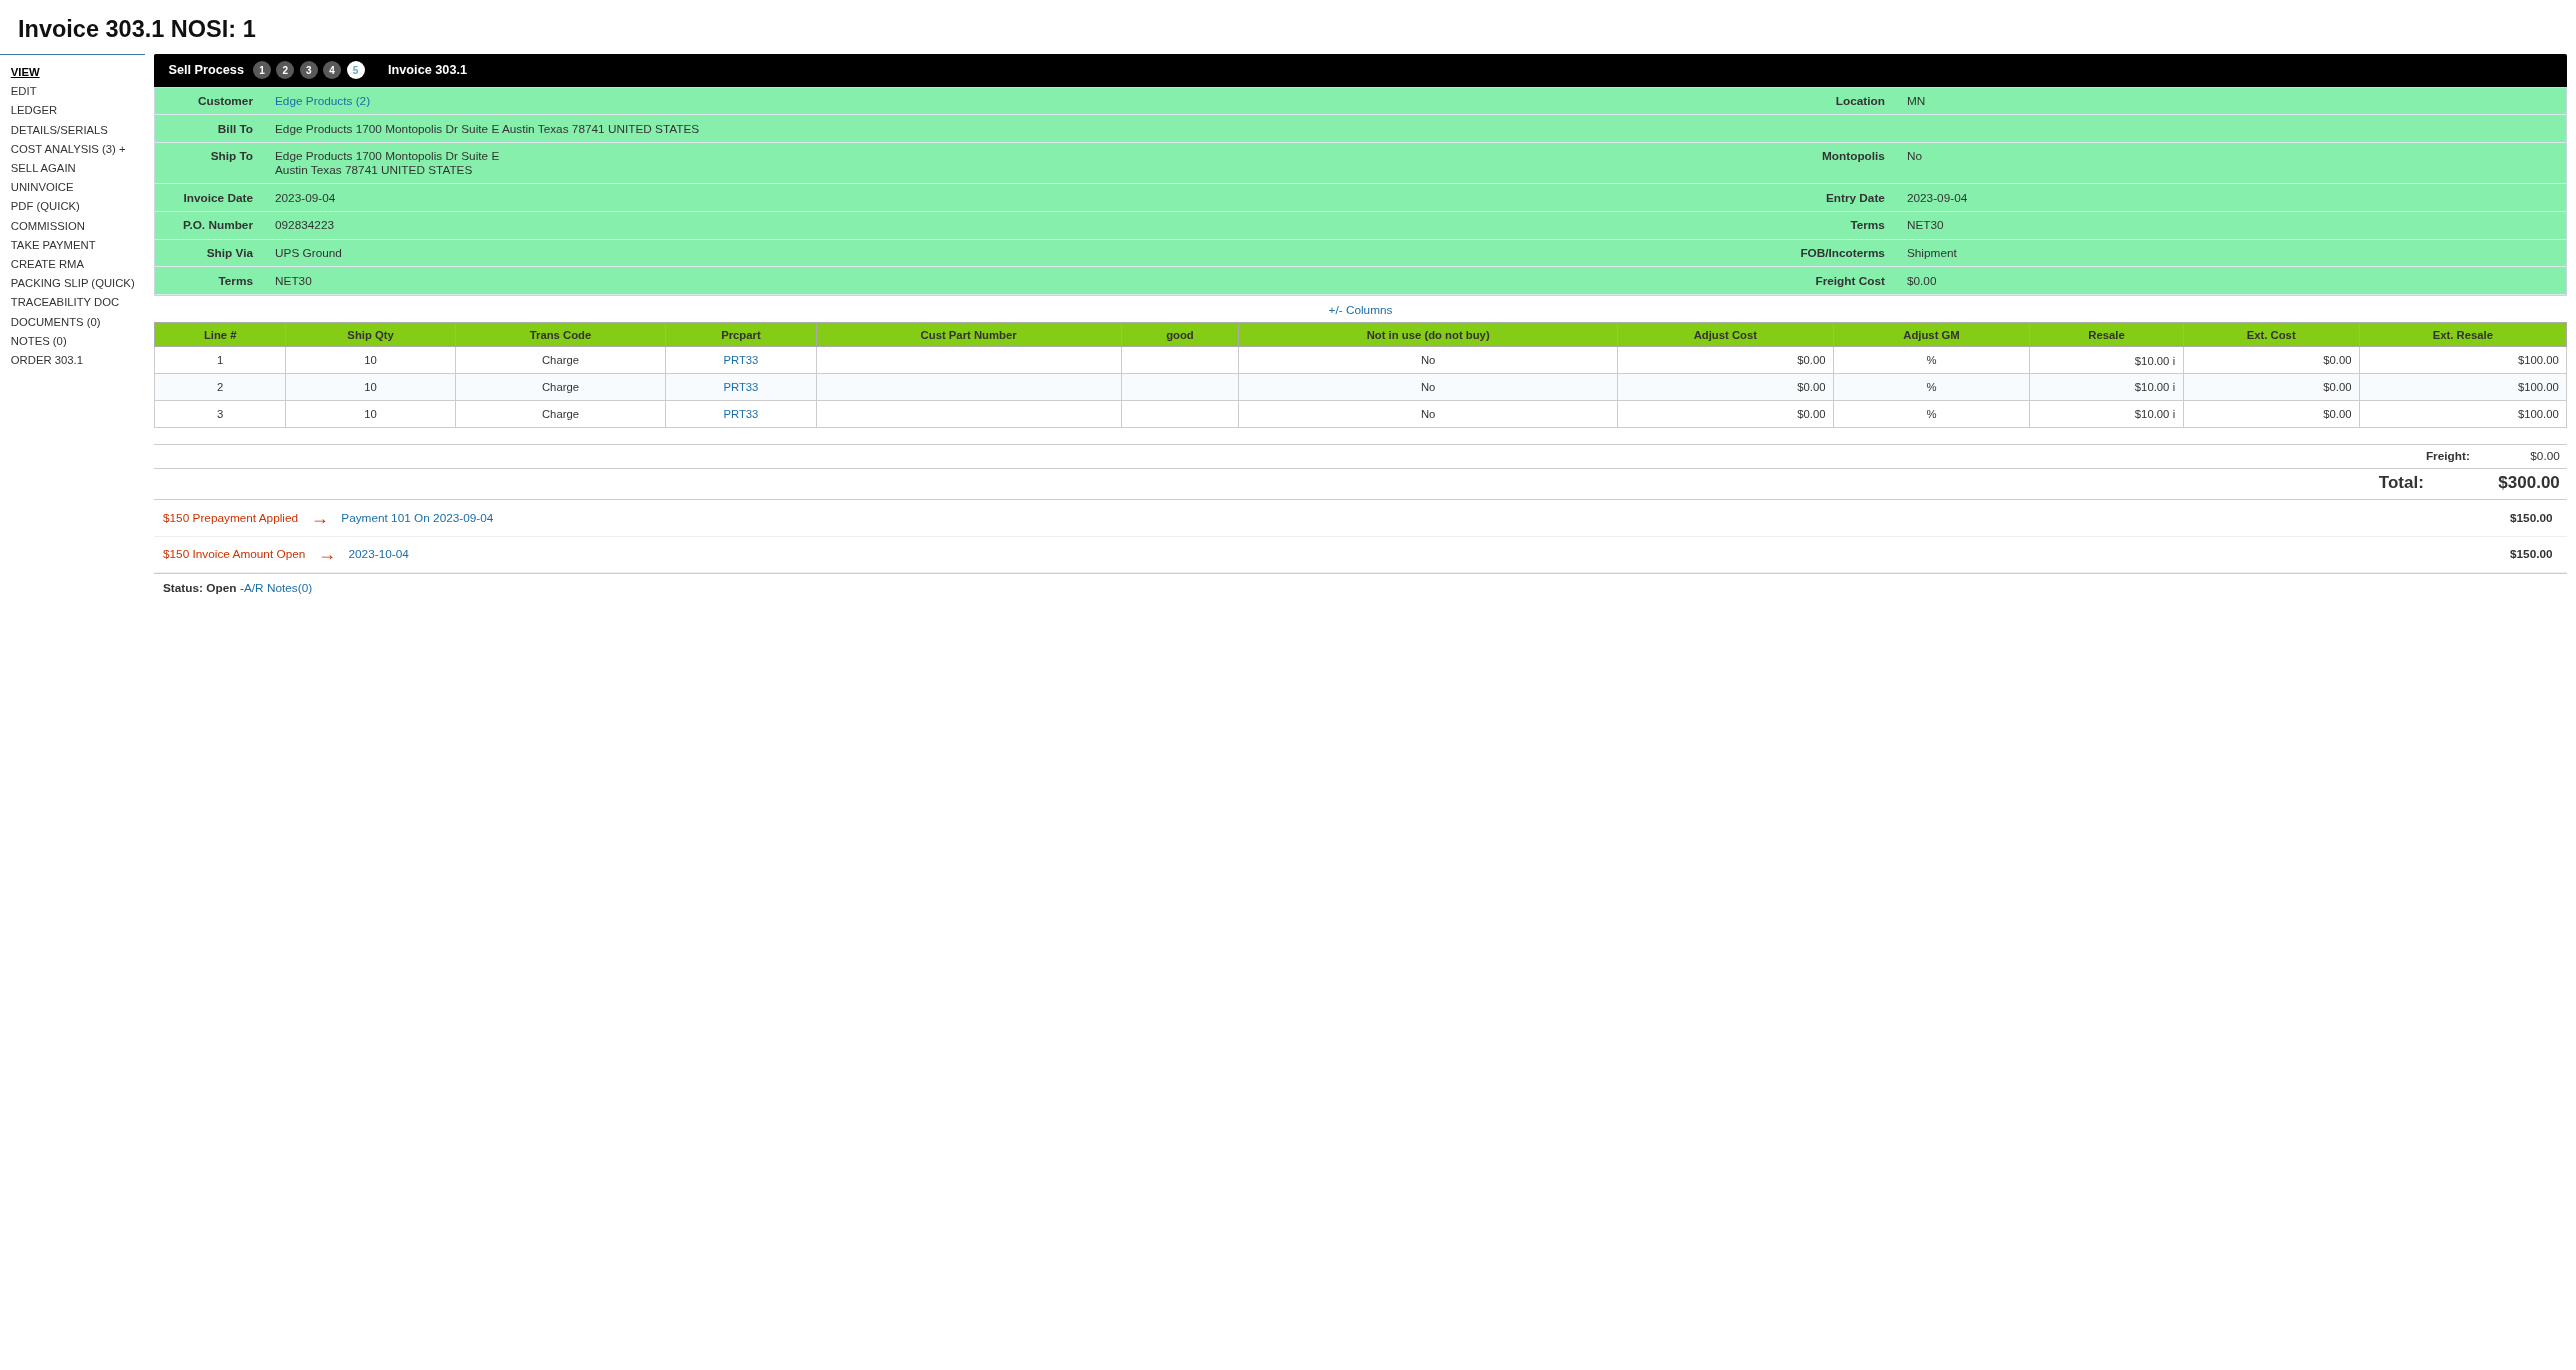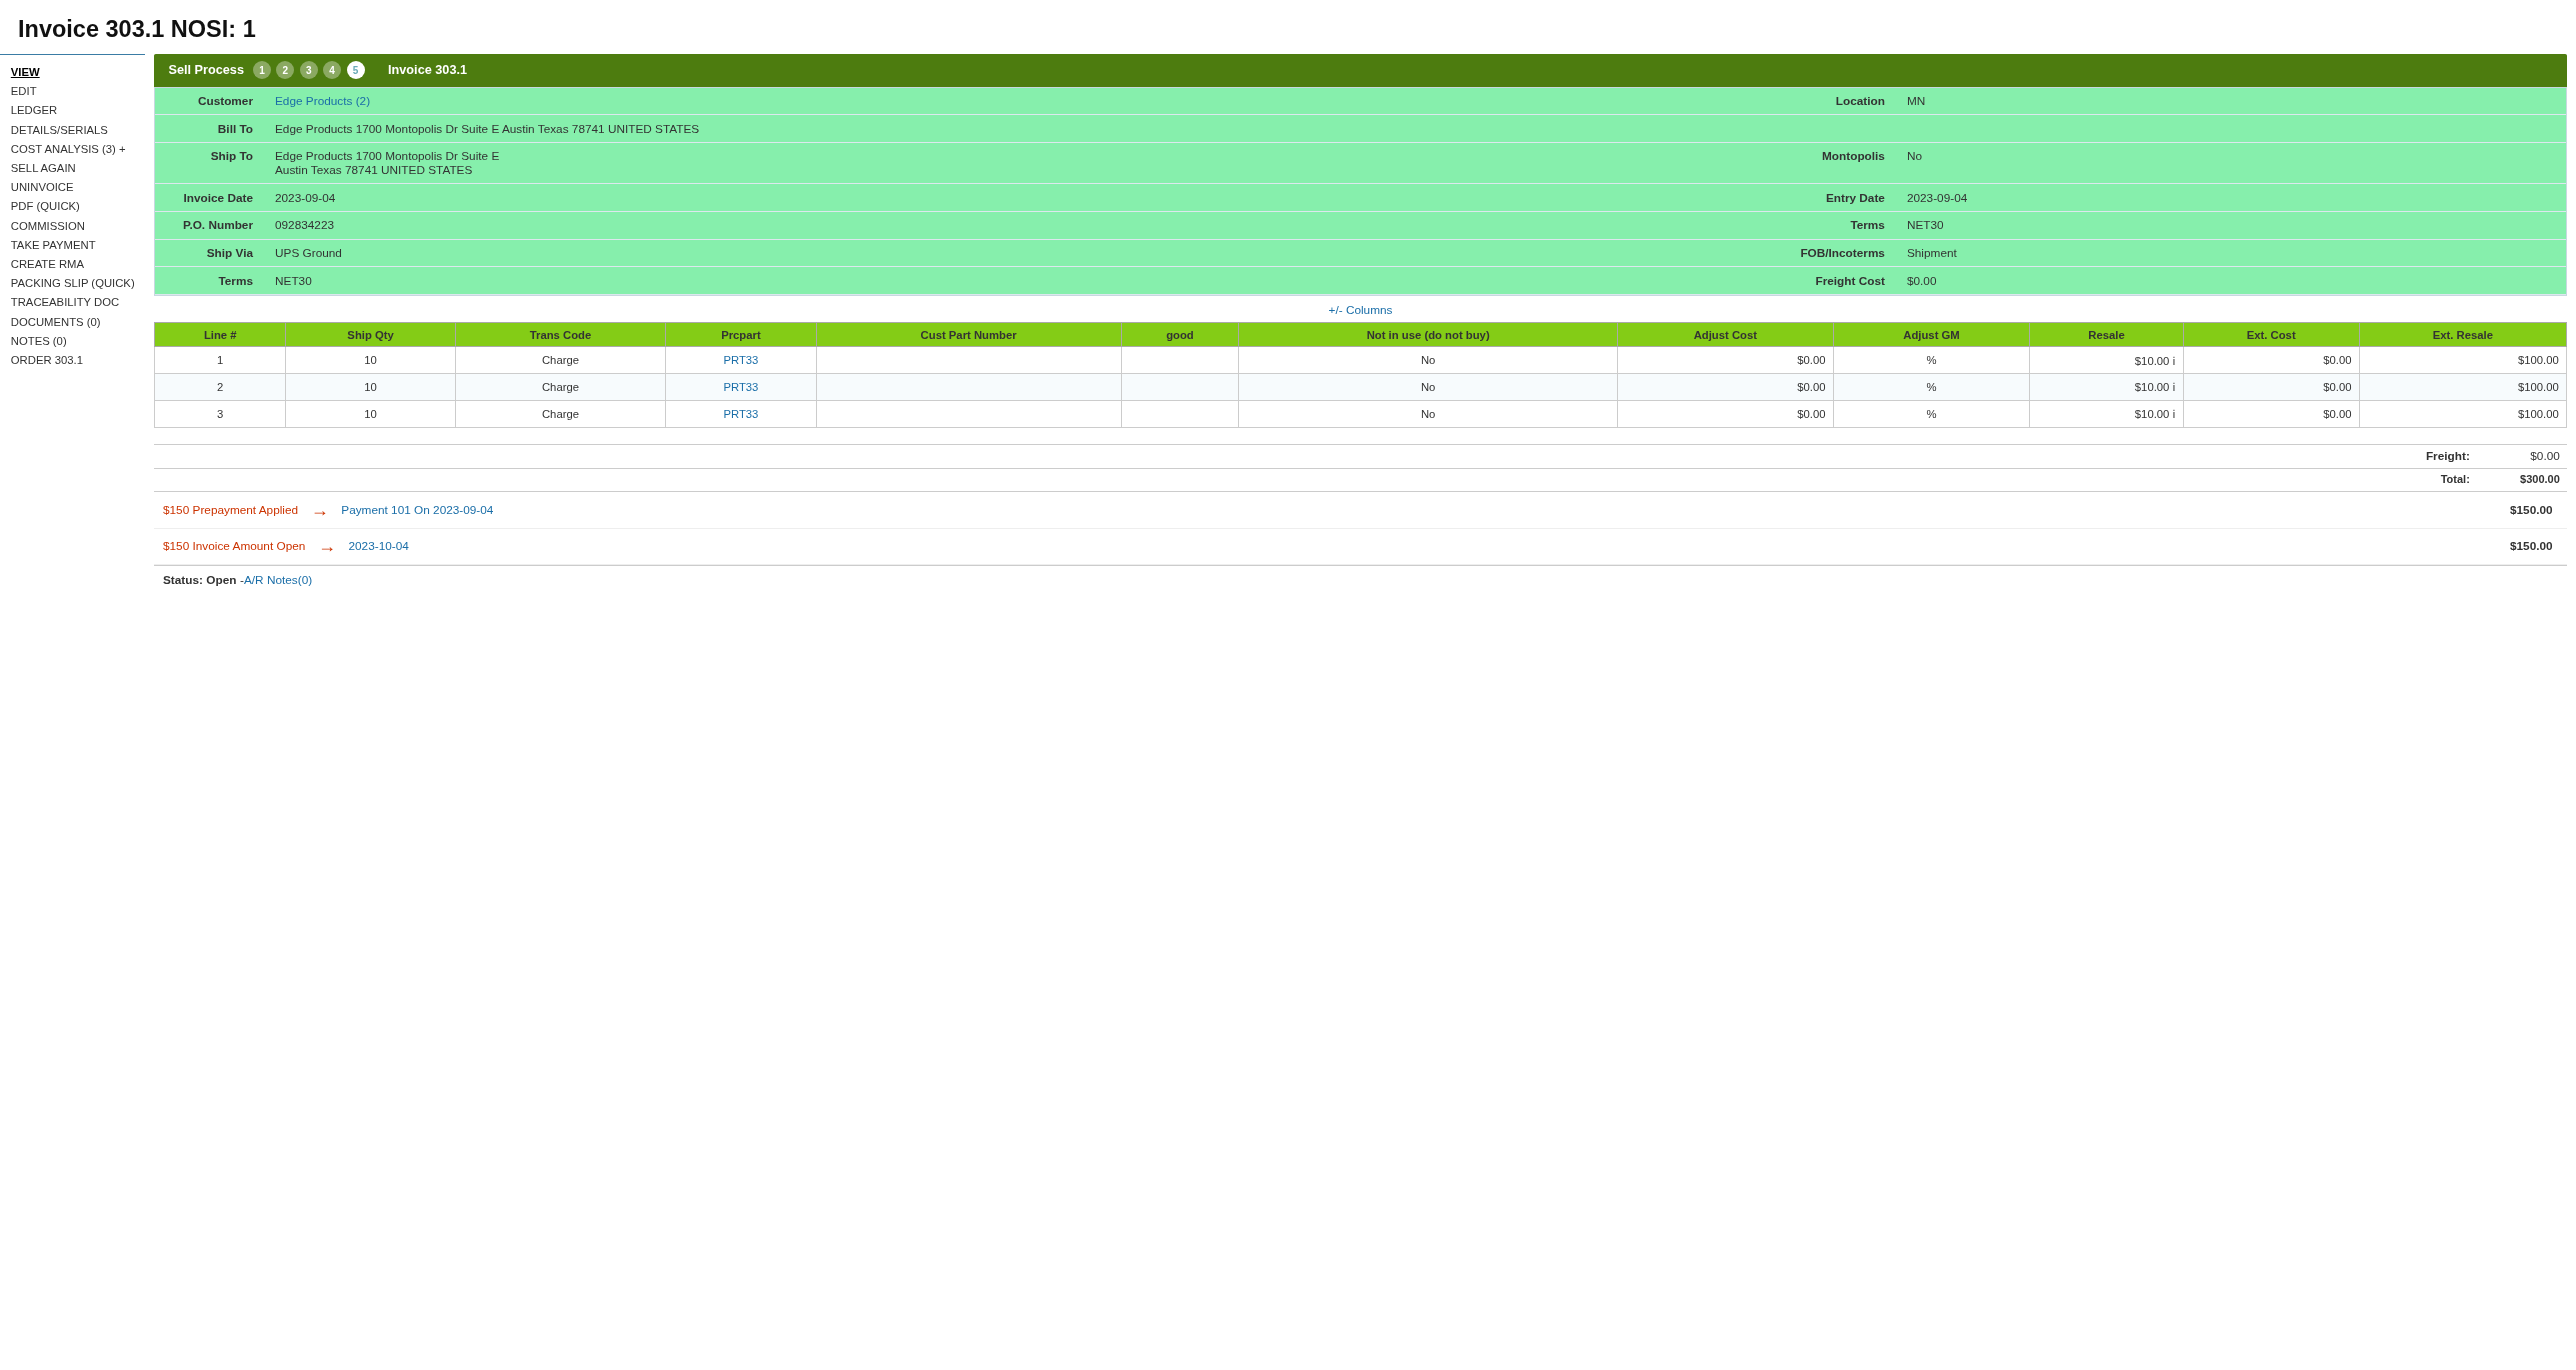--- a/index.html
+++ b/index.html
@@ -10,21 +10,21 @@
     .layout { display: flex; }
 
     .sidebar { width: 145px; min-width: 145px; padding: 7.2px 0 7.2px 9px; border-top: 1.8px solid #3a7ca5; }
     .sidebar-item { display: block; padding: 3.6px 1.8px; font-size: 11.3px; color: #333; cursor: pointer; text-decoration: none; }
     .sidebar-item.active { color: #000; font-weight: bold; text-decoration: underline; }
 
     .main { flex: 1; padding: 0 9px 18px 9px; }
 
     
     .sell-process-bar {
-      background: #4d7c0f;
+      background: #000000;
       color: #fff;
       padding: 7.2px 14.5px;
       display: flex;
       align-items: center;
       gap: 9px;
       font-size: 12.7px;
       font-weight: bold;
       border-radius: 1.8px 1.8px 0 0;
     }
     .sell-process-bar .steps { display: flex; gap: 5.4px; align-items: center; }
@@ -52,21 +52,21 @@
     .line-table td.link { color: #1a6ea8; cursor: pointer; }
     .line-table td.right { text-align: right; }
     .line-table tbody tr:nth-child(odd) { background: #fff; }
     .line-table tbody tr:nth-child(even) { background: #f7fbfd; }
 
     
     .totals-section { margin-top: 16px; }
     .total-row { display: flex; justify-content: flex-end; padding: 4.5px 7.2px; border-top: 0.9px solid #ccc; font-size: 11.8px; }
     .total-row .total-label { font-weight: bold; margin-right: 18px; }
     .total-row .total-value { min-width: 72px; text-align: right; }
-    .total-row.grand { font-weight: bold; font-size: 11px; }
+    .total-row.grand { font-weight: bold; font-size: 17px; gap: 46px; }
 
     
     .payment-section { margin-top: 1.8px; border-top: 1.8px solid #ccc; }
     .payment-row { display: flex; align-items: center; padding: 7.2px 7.2px 7.2px 0; border-bottom: 0.9px solid #eee; }
     .payment-left { flex: 1; display: flex; align-items: center; gap: 7.2px; padding-left: 9px; }
     .payment-text { color: #cc3300; font-size: 11.8px; font-weight: normal; }
     .arrow-icon { color: #cc3300; font-size: 18px; margin: 0 5.4px; }
     .payment-link { color: #1a6ea8; font-size: 11.8px; cursor: pointer; }
     .payment-amount { min-width: 72px; text-align: right; font-size: 11.8px; font-weight: bold; padding-right: 7.2px; }
 

